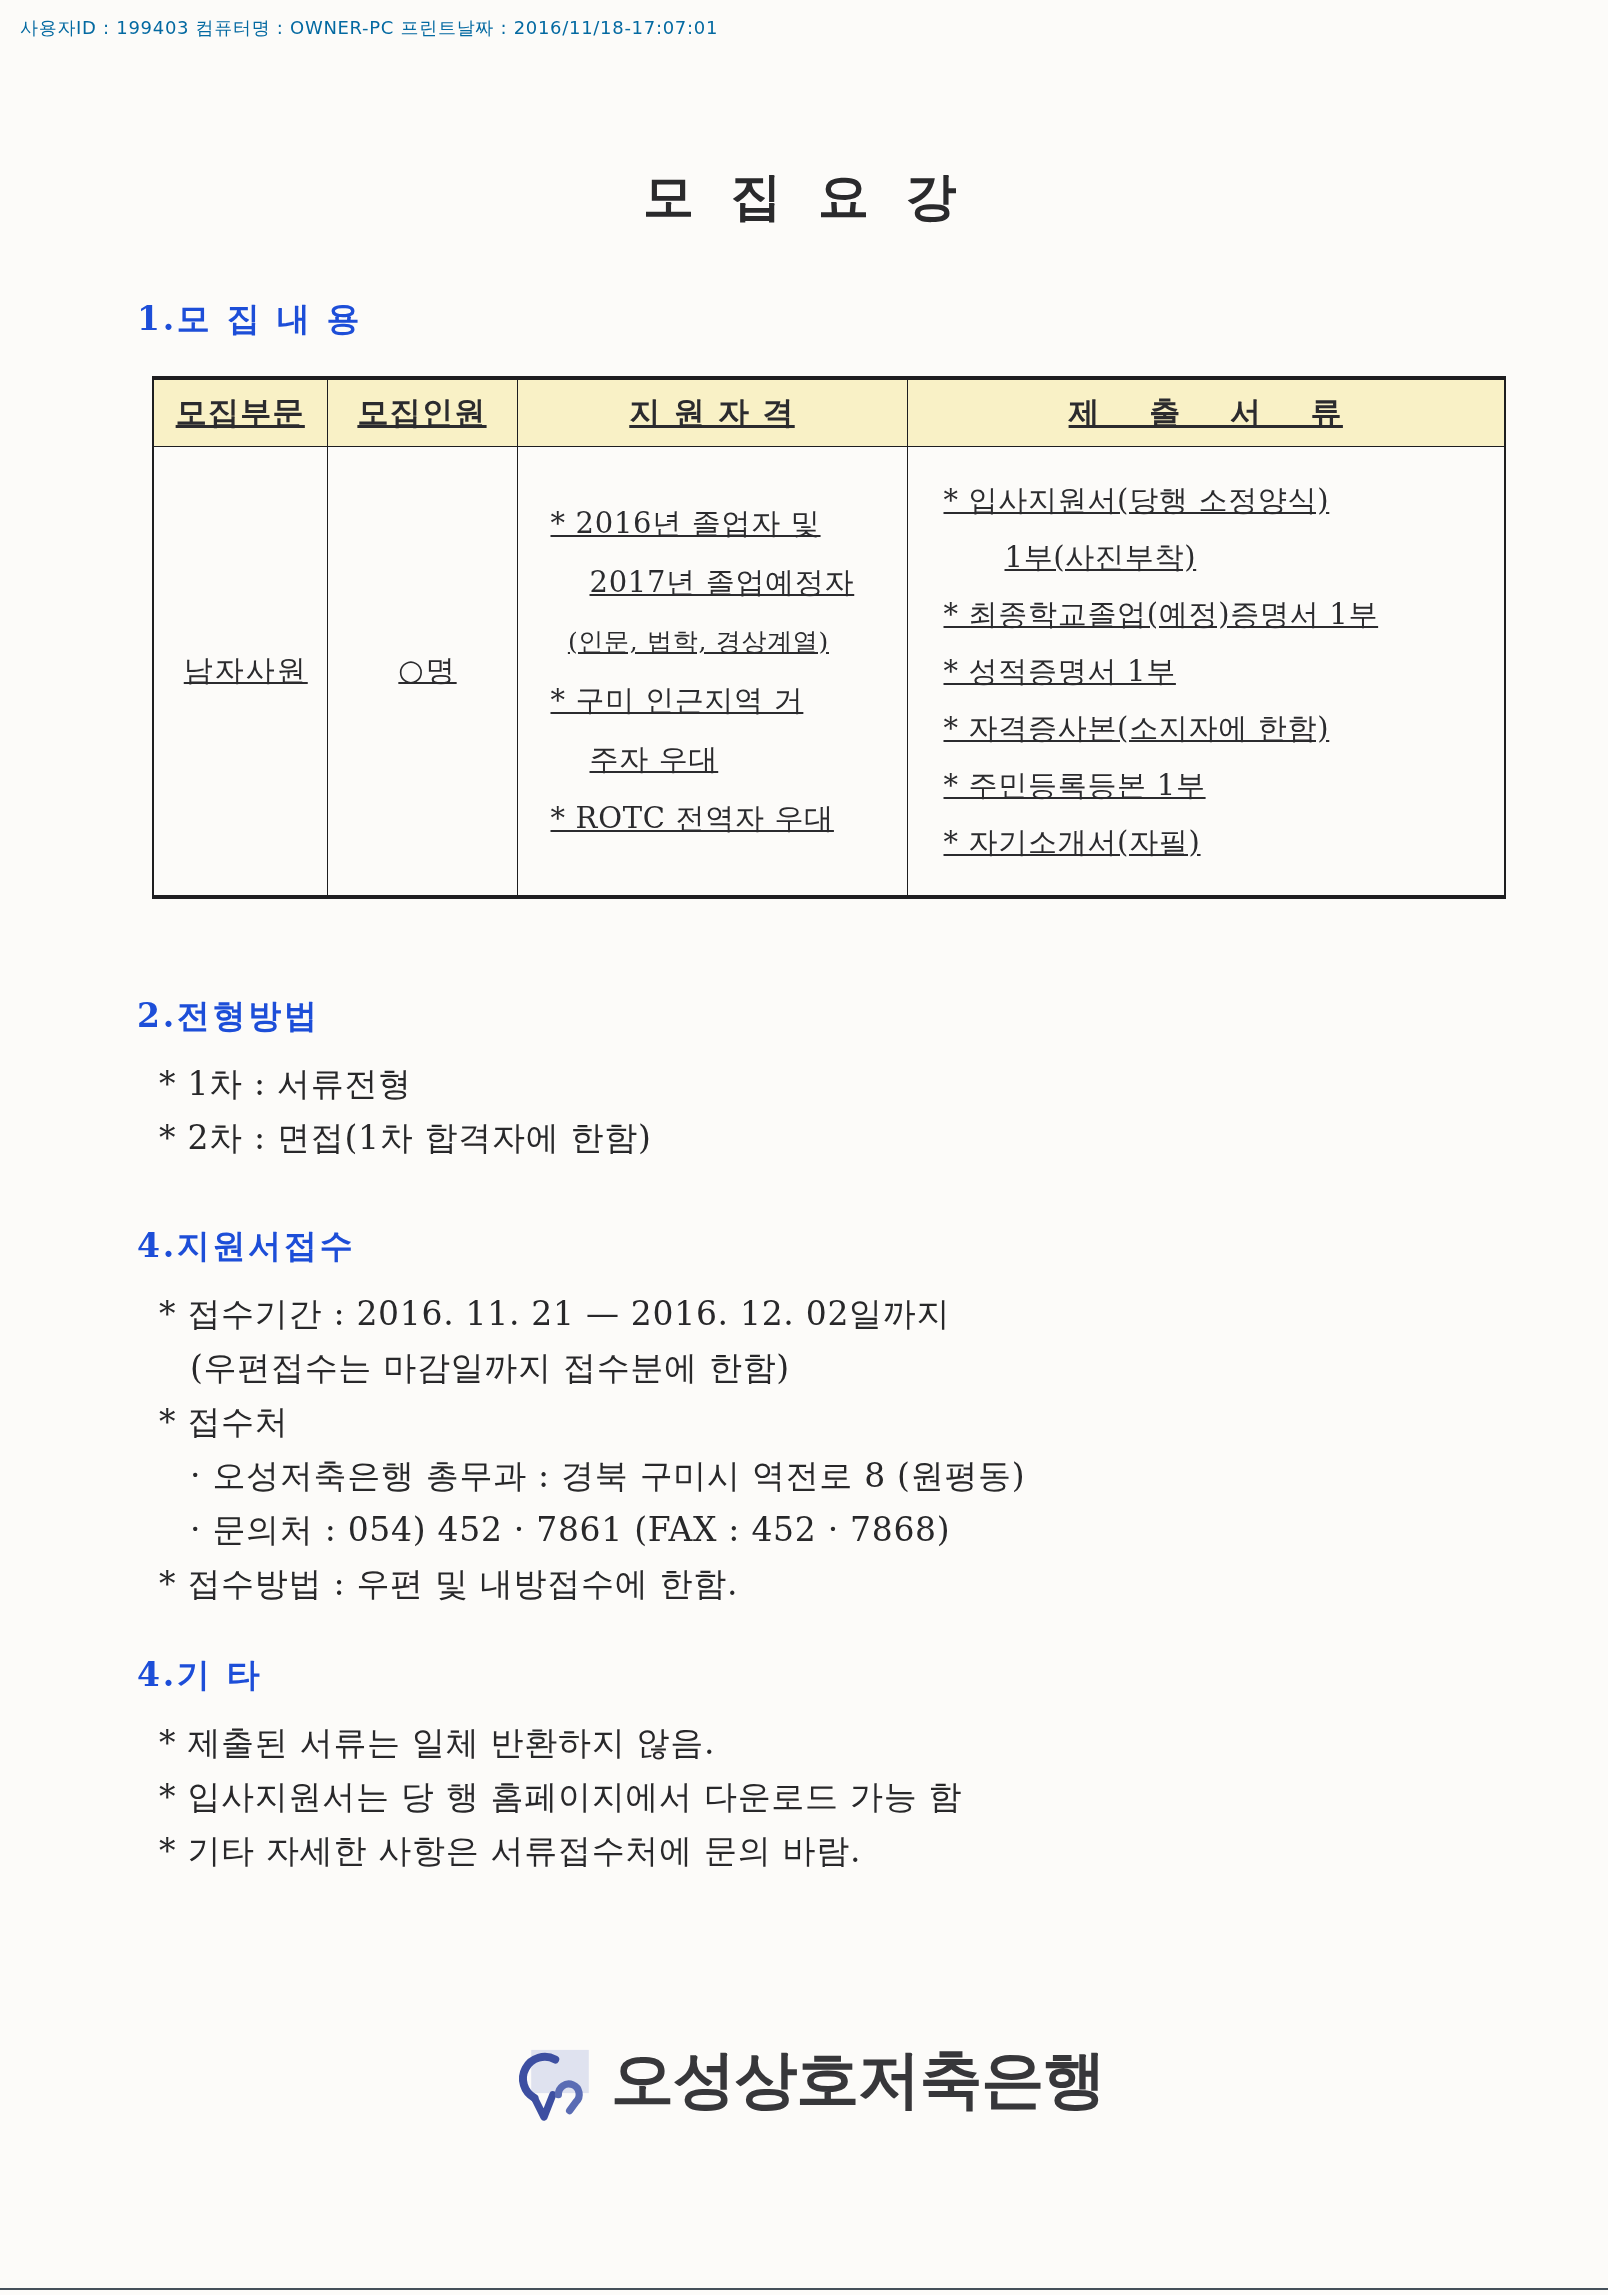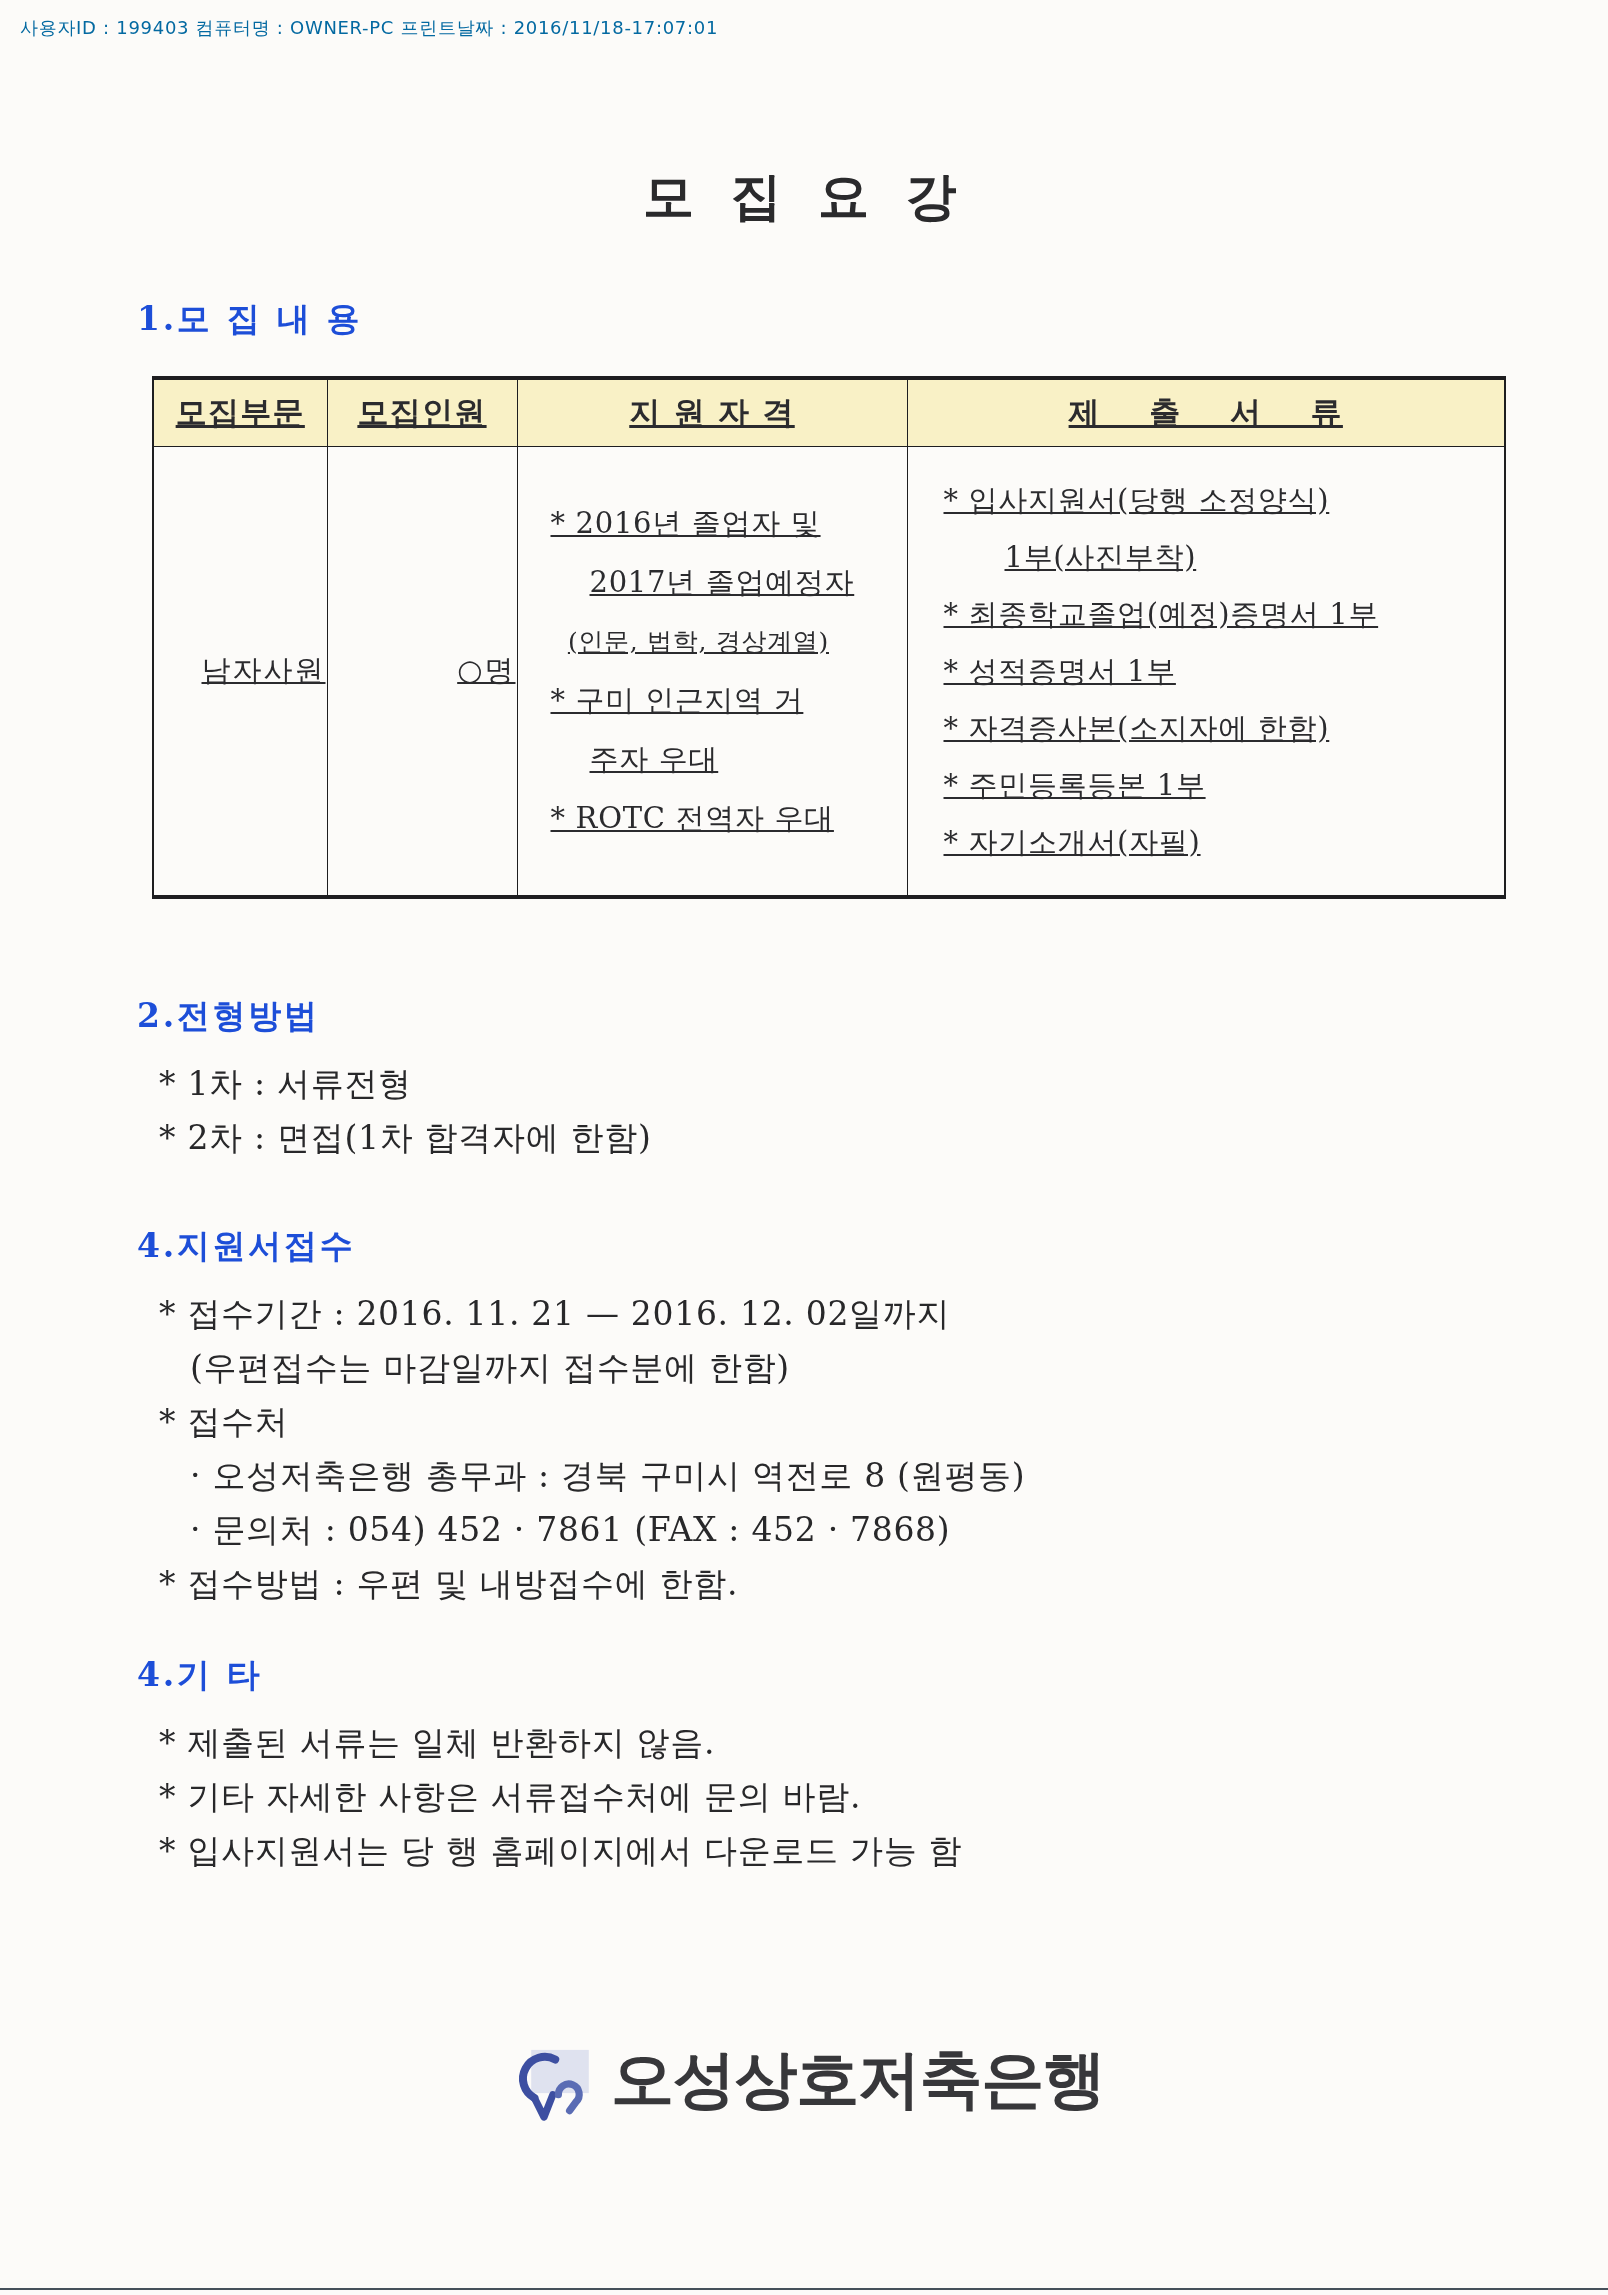--- a/index.html
+++ b/index.html
@@ -51,21 +51,21 @@
     background:#f9f1c6;
     font-size:31px;font-weight:bold;letter-spacing:1.3px;
     text-align:center;vertical-align:middle;
     white-space:pre;
   }
   table.recruit td{
     height:446px;
     font-size:29px;
     vertical-align:middle;
   }
-  td.cell-center{text-align:right;letter-spacing:2px;padding-left:12px;}
+  td.cell-center{text-align:center;letter-spacing:2px;padding-left:12px;}
   .cell-lines{display:flex;flex-direction:column;justify-content:center;gap:0;}
   .qual-lines{padding-left:32px;padding-right:6.7px;}
   .docs-lines{padding-left:35px;padding-right:6.7px;}
   .cell-lines .line{line-height:59px;white-space:nowrap;letter-spacing:0.7px;}
   .docs-lines .line{line-height:57px;}
   .line.indent1{padding-left:39px;}
   .line.indent2{padding-left:61px;}
   .line.small{font-size:25px;padding-left:17.4px;}
 
   .bullet-list{margin-left:159px;margin-top:25px;}
@@ -155,22 +155,22 @@
     <div class="b-line indent1">(우편접수는 마감일까지 접수분에 한함)</div>
     <div class="b-line">* 접수처</div>
     <div class="b-line indent1">· 오성저축은행 총무과 : 경북 구미시 역전로 8 (원평동)</div>
     <div class="b-line indent1">· 문의처 : 054) 452 · 7861 (FAX : 452 · 7868)</div>
     <div class="b-line">* 접수방법 : 우편 및 내방접수에 한함.</div>
   </div>
 
   <h2 class="section-heading sh-4">4.기 타</h2>
   <div class="bullet-list">
     <div class="b-line">* 제출된 서류는 일체 반환하지 않음.</div>
+    <div class="b-line">* 입사지원서는 당 행 홈페이지에서 다운로드 가능 함</div>
     <div class="b-line">* 기타 자세한 사항은 서류접수처에 문의 바람.</div>
-    <div class="b-line">* 입사지원서는 당 행 홈페이지에서 다운로드 가능 함</div>
   </div>
 
   <div class="footer-logo">
     <span class="logo-mark">
       <svg width="88" height="79" viewBox="0 0 110 98">
         <rect x="34" y="2" width="72" height="54" fill="#dfe2ef"></rect>
         <path d="M64 14 A27 27 0 1 0 38 62" fill="none" stroke="#3d4fa1" stroke-width="10" stroke-linecap="round"></path>
         <path d="M38 62 L50 86 L61 58" fill="none" stroke="#3d4fa1" stroke-width="9" stroke-linejoin="round" stroke-linecap="round"></path>
         <path d="M68 58 a13 13 0 1 1 22 9 l-8 11" fill="none" stroke="#5a6cb4" stroke-width="9" stroke-linecap="round"></path>
       </svg>

